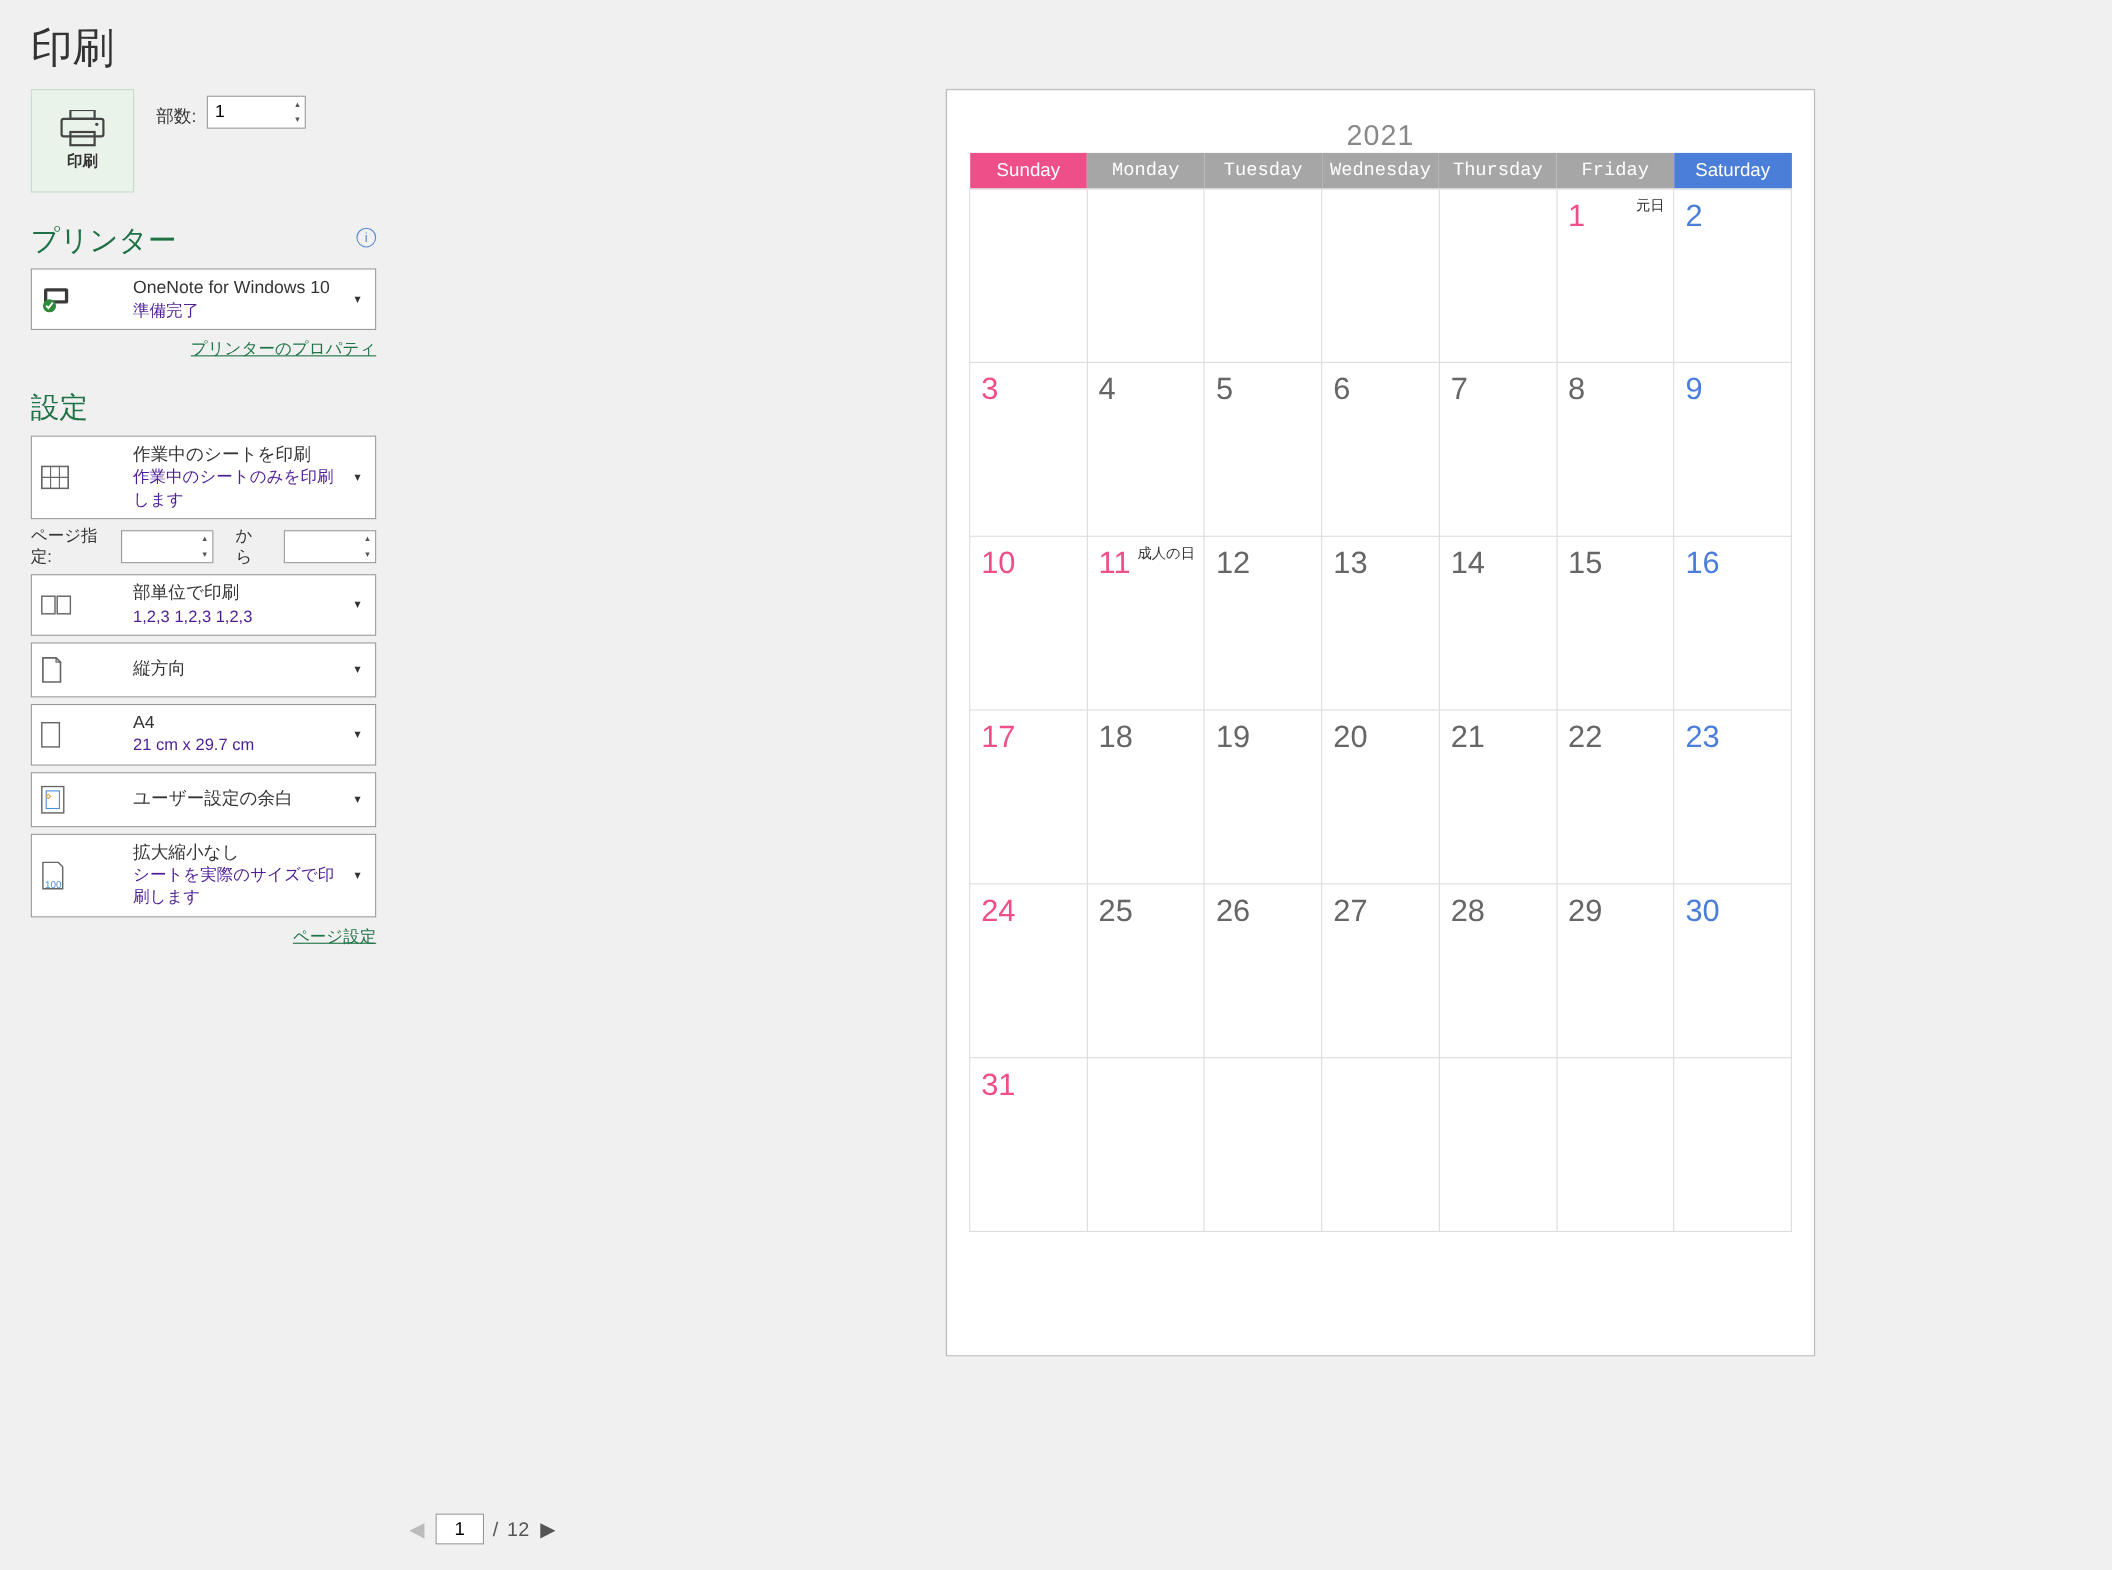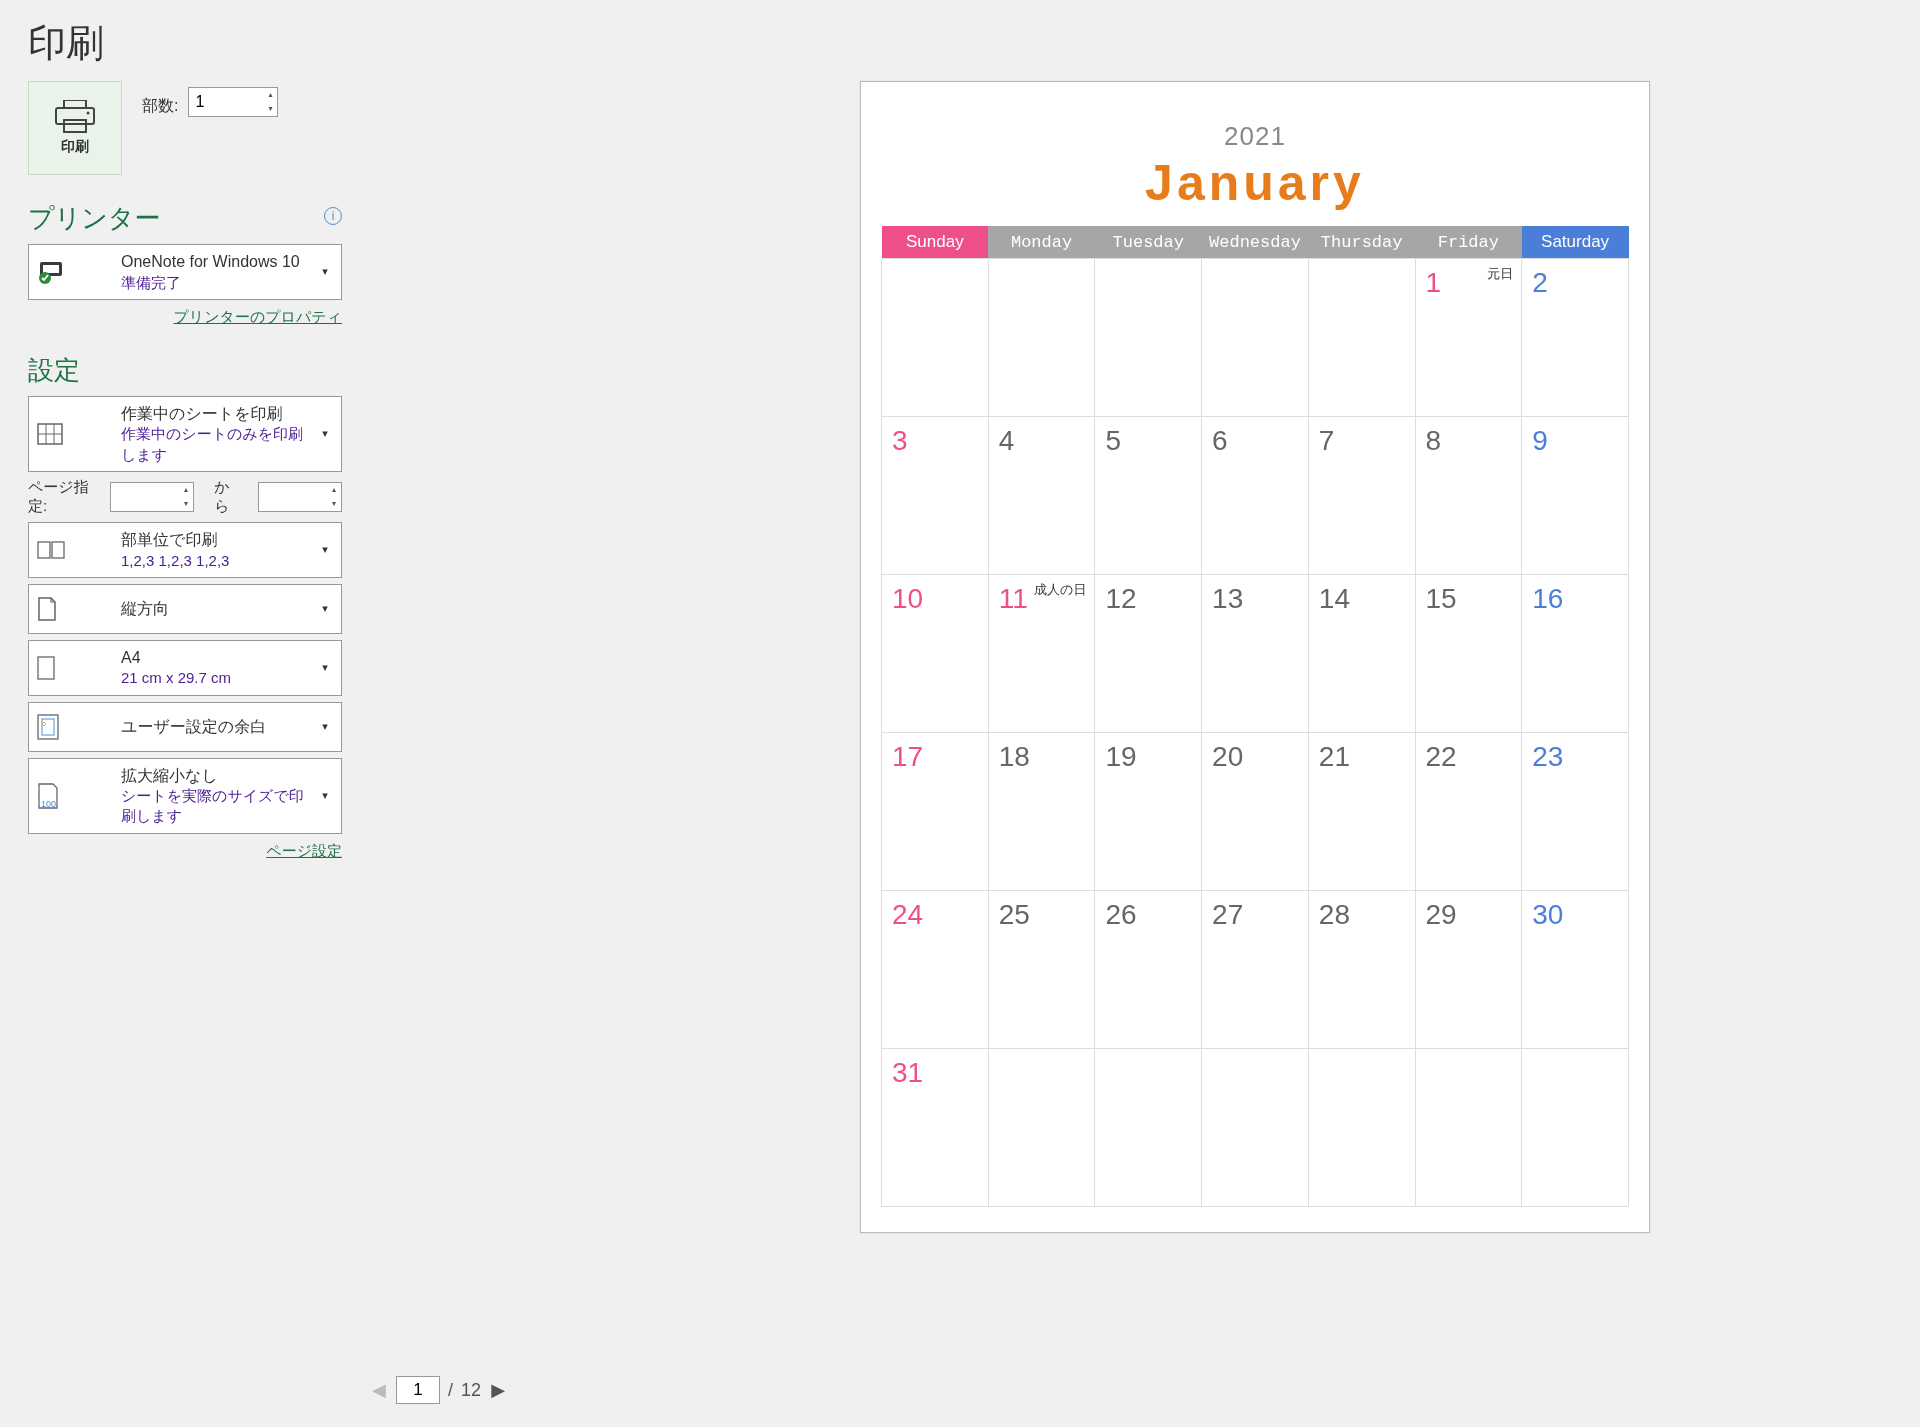--- a/index.html
+++ b/index.html
@@ -176,21 +176,21 @@
     border: 1px solid #bbb;
     box-shadow: 0 0 2px rgba(0,0,0,0.1);
     padding: 20px;
   }
   .cal-year {
     text-align: center;
     font-size: 26px;
     color: #888;
     letter-spacing: 1px;
     font-family: Arial, sans-serif;
-    margin-top: 19px;
+    margin-top: 6px;
   }
   .cal-month {
     text-align: center;
     font-size: 50px;
     color: #e87c1a;
     font-weight: bold;
     font-family: Arial, sans-serif;
     letter-spacing: 4px;
     margin-top: 2px;
     margin-bottom: 14px;
@@ -418,21 +418,20 @@
 
     <div class="link-row">
       <a>ページ設定</a>
     </div>
 
   </div>
 
   <div class="preview-area">
     <div class="preview-page">
       <div class="cal-year">2021</div>
-      <div class="cal-month">January</div>
       <table class="cal-table">
         <thead>
             <tr id="cal-head">
               <th class="sun">Sunday</th>
               <th class="wk">Monday</th>
               <th class="wk">Tuesday</th>
               <th class="wk">Wednesday</th>
               <th class="wk">Thursday</th>
               <th class="wk">Friday</th>
               <th class="sat">Saturday</th>

